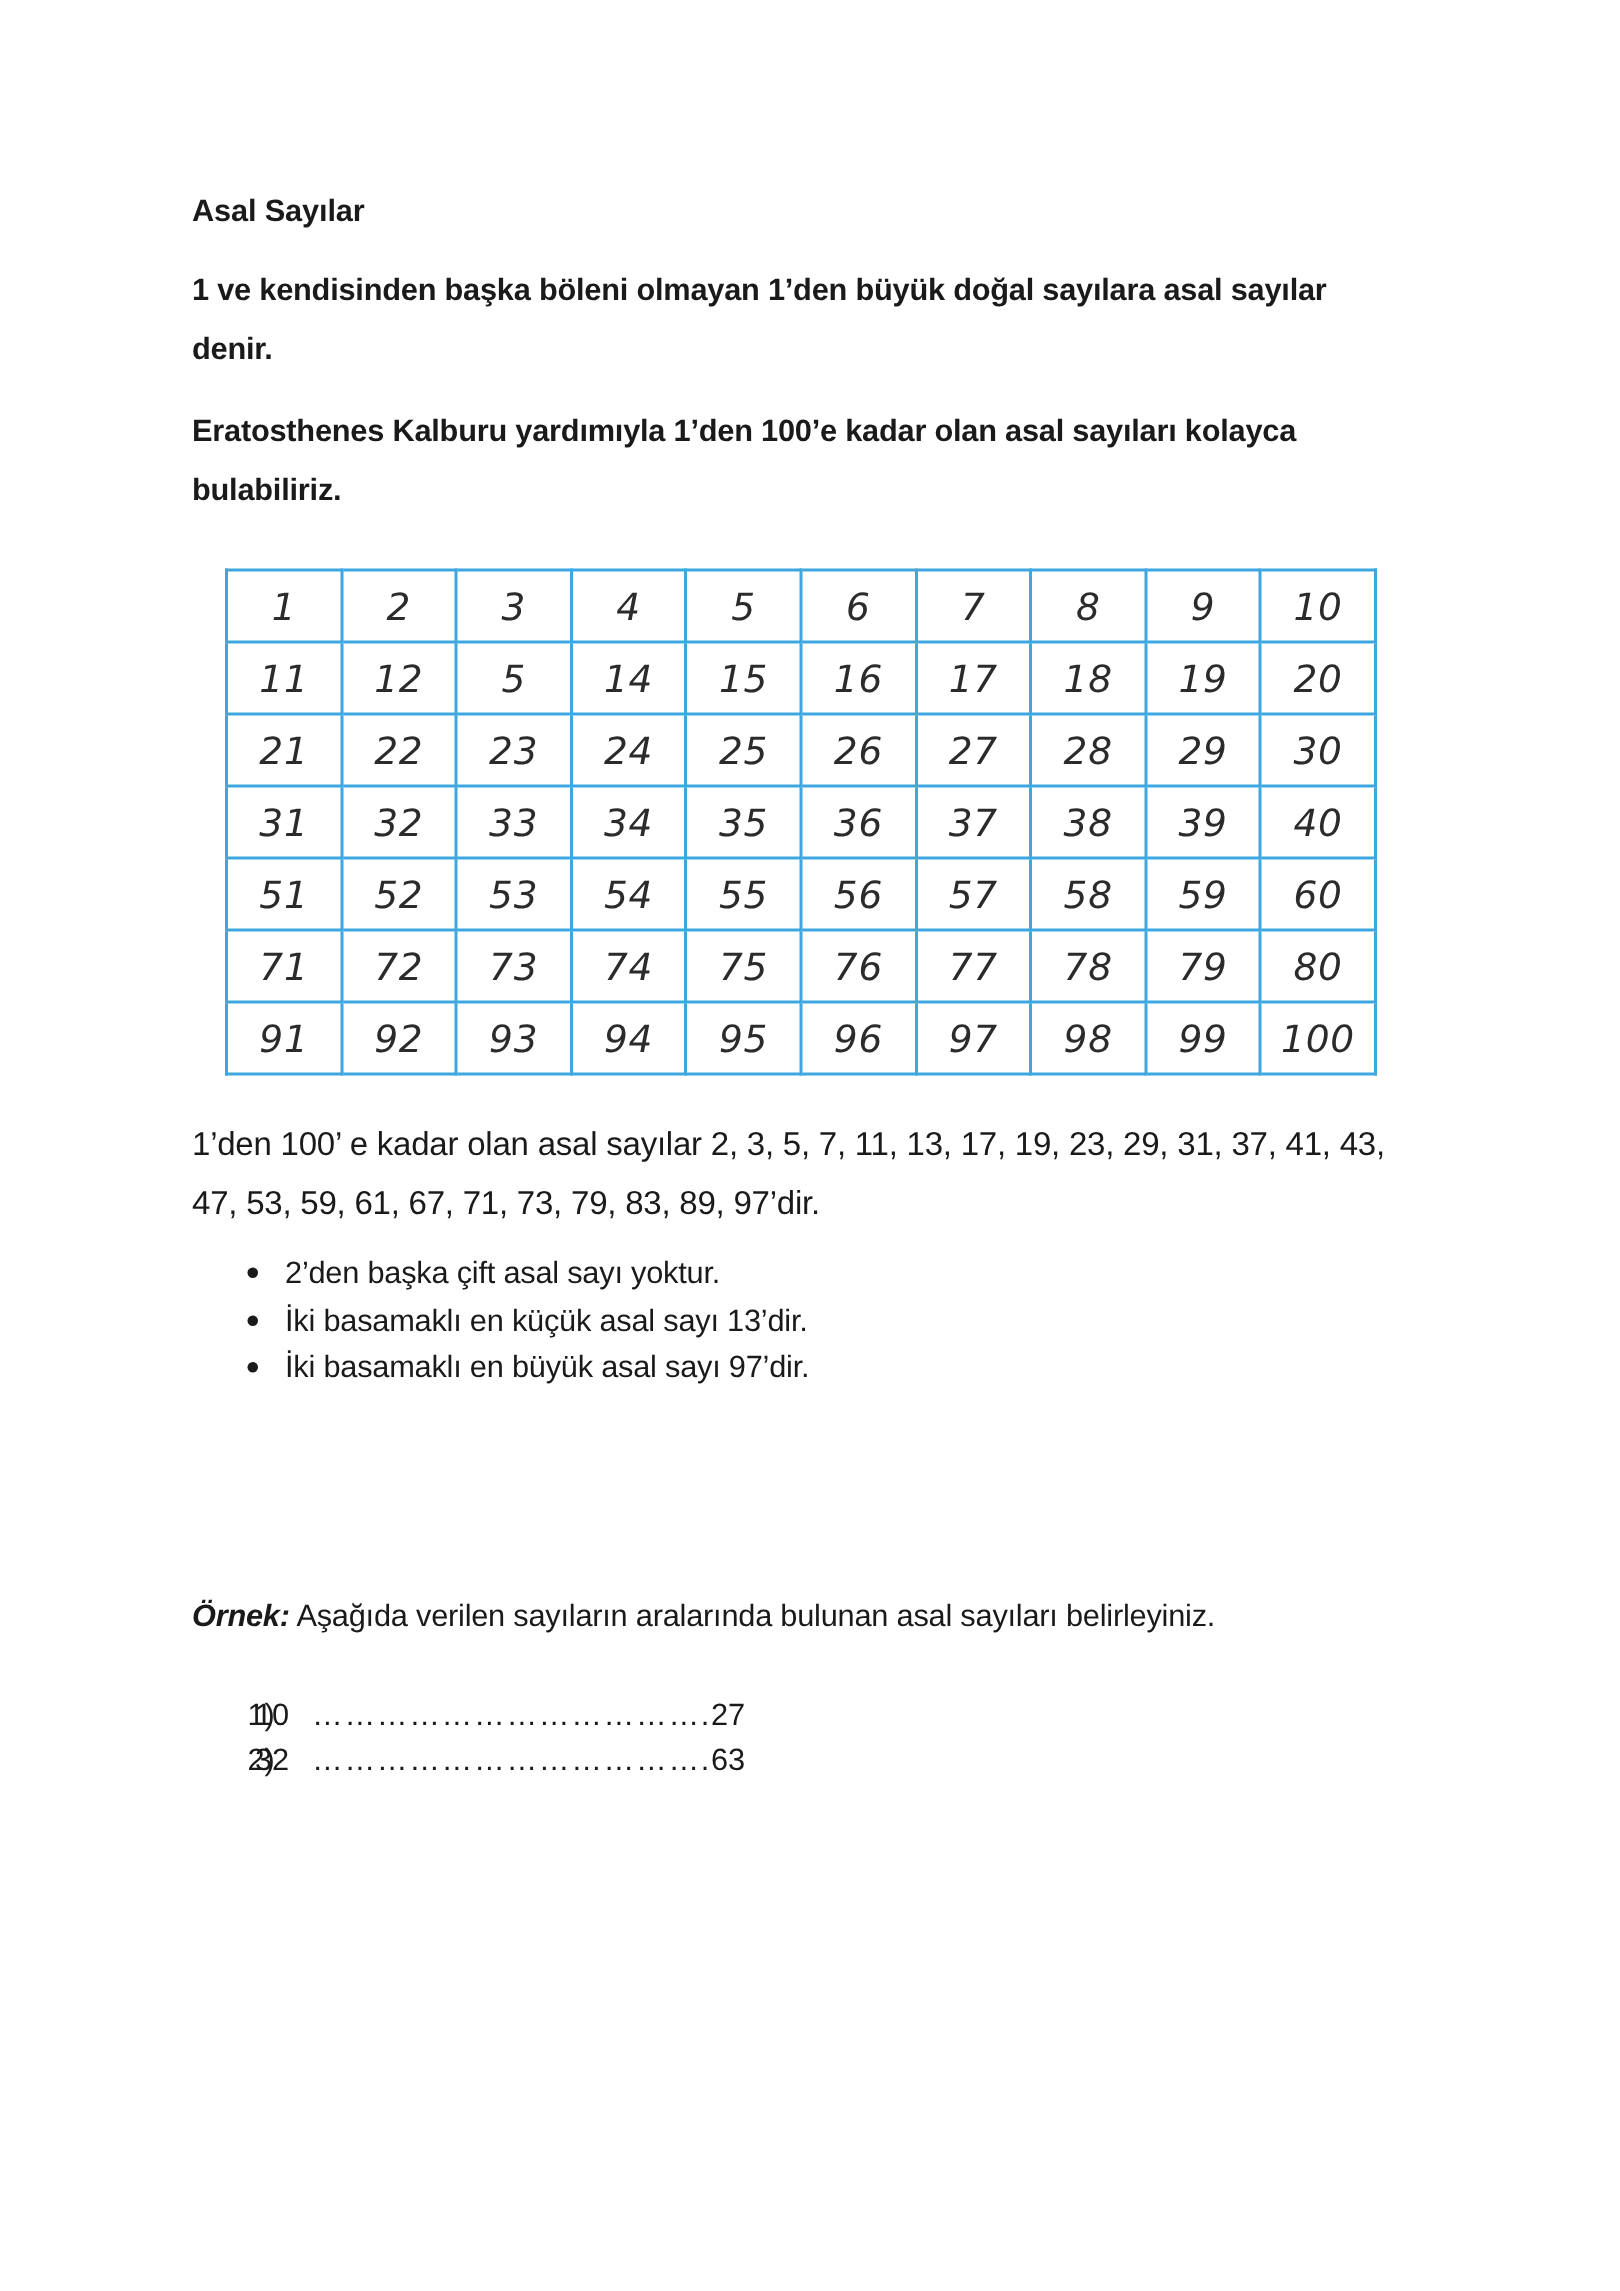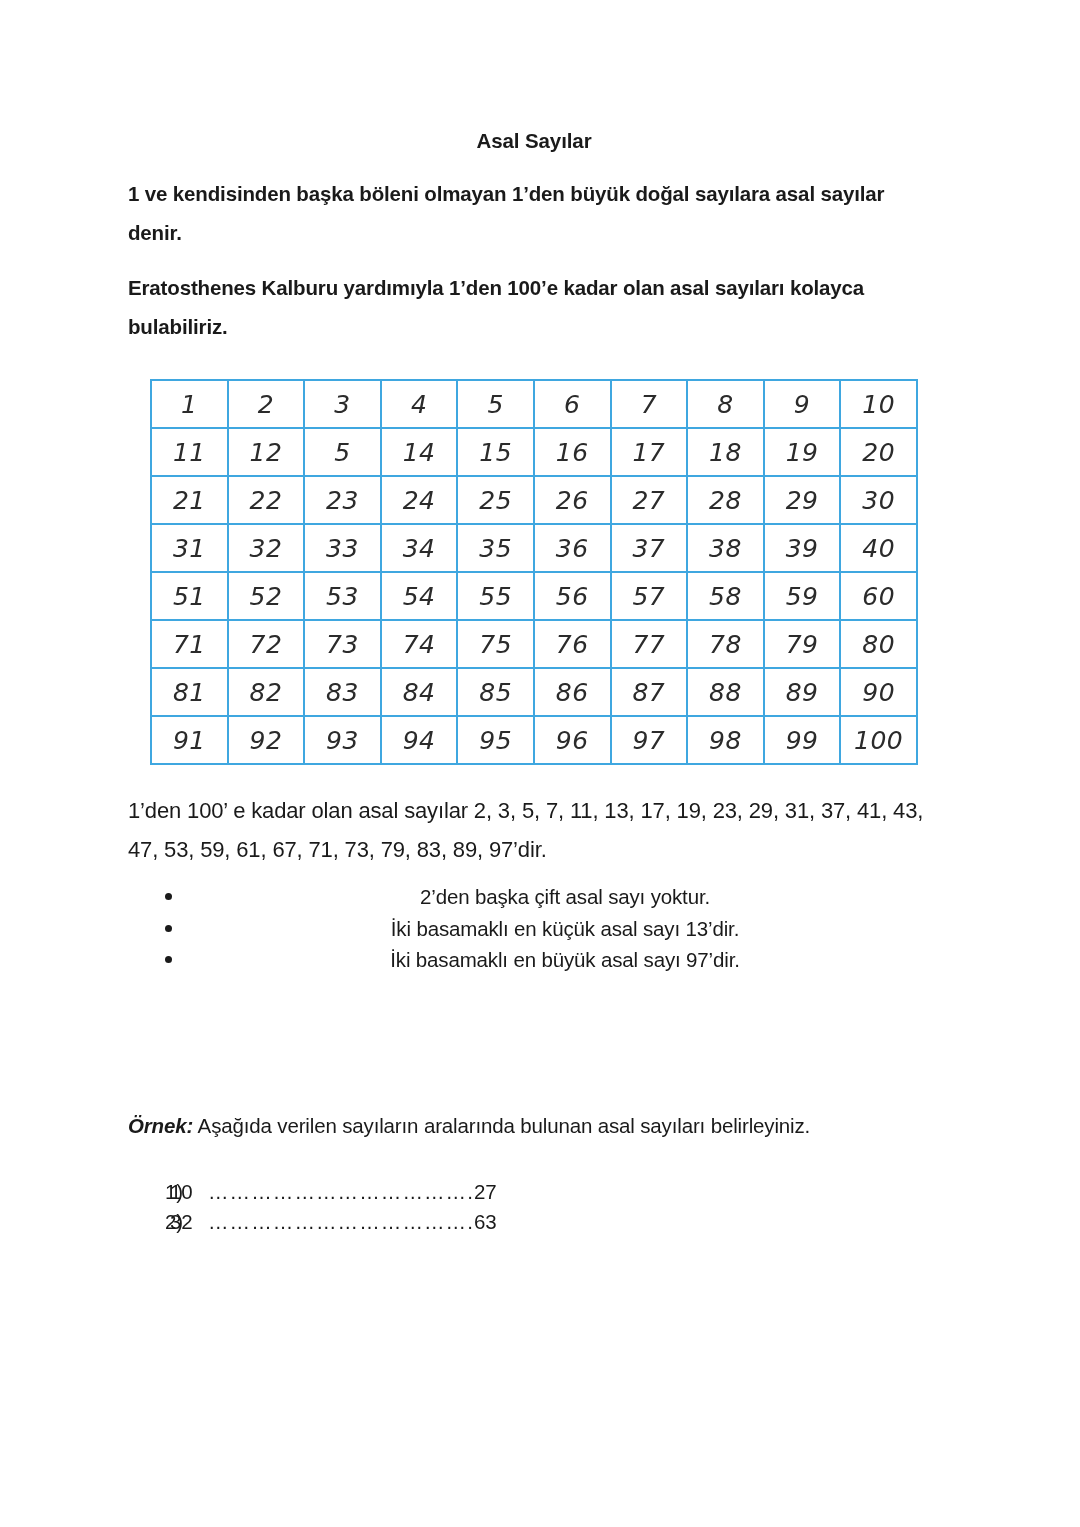--- a/index.html
+++ b/index.html
@@ -32,21 +32,20 @@
     width: 812px;
   }
 
   
   .doc-title {
     font-size: 20.5px;
     font-weight: bold;
     letter-spacing: -0.1px;
     line-height: 26px;
     margin: 0 0 20px 0;
-    text-align: center;
   }
 
   .para {
     font-size: 20.5px;
     line-height: 39px;
     margin: 0 0 16px 0;
     letter-spacing: -0.15px;
     font-weight: bold;
   }
 
@@ -81,21 +80,20 @@
     color: #2b2b2b;
     padding: 0;
     letter-spacing: 0.5px;
   }
 
   
   ul.bullets {
     list-style: none;
     margin: 12px 0 0 0;
     padding: 0;
-    text-align: center;
   }
   ul.bullets li {
     position: relative;
     font-size: 20.5px;
     line-height: 31.5px;
     padding-left: 62px;
     letter-spacing: -0.15px;
   }
   ul.bullets li .dot {
     position: absolute;
@@ -231,32 +229,20 @@
               <td>73</td>
               <td>74</td>
               <td>75</td>
               <td>76</td>
               <td>77</td>
               <td>78</td>
               <td>79</td>
               <td>80</td>
             </tr>
             <tr>
-              <td>81</td>
-              <td>82</td>
-              <td>83</td>
-              <td>84</td>
-              <td>85</td>
-              <td>86</td>
-              <td>87</td>
-              <td>88</td>
-              <td>89</td>
-              <td>90</td>
-            </tr>
-            <tr>
               <td>91</td>
               <td>92</td>
               <td>93</td>
               <td>94</td>
               <td>95</td>
               <td>96</td>
               <td>97</td>
               <td>98</td>
               <td>99</td>
               <td>100</td>

